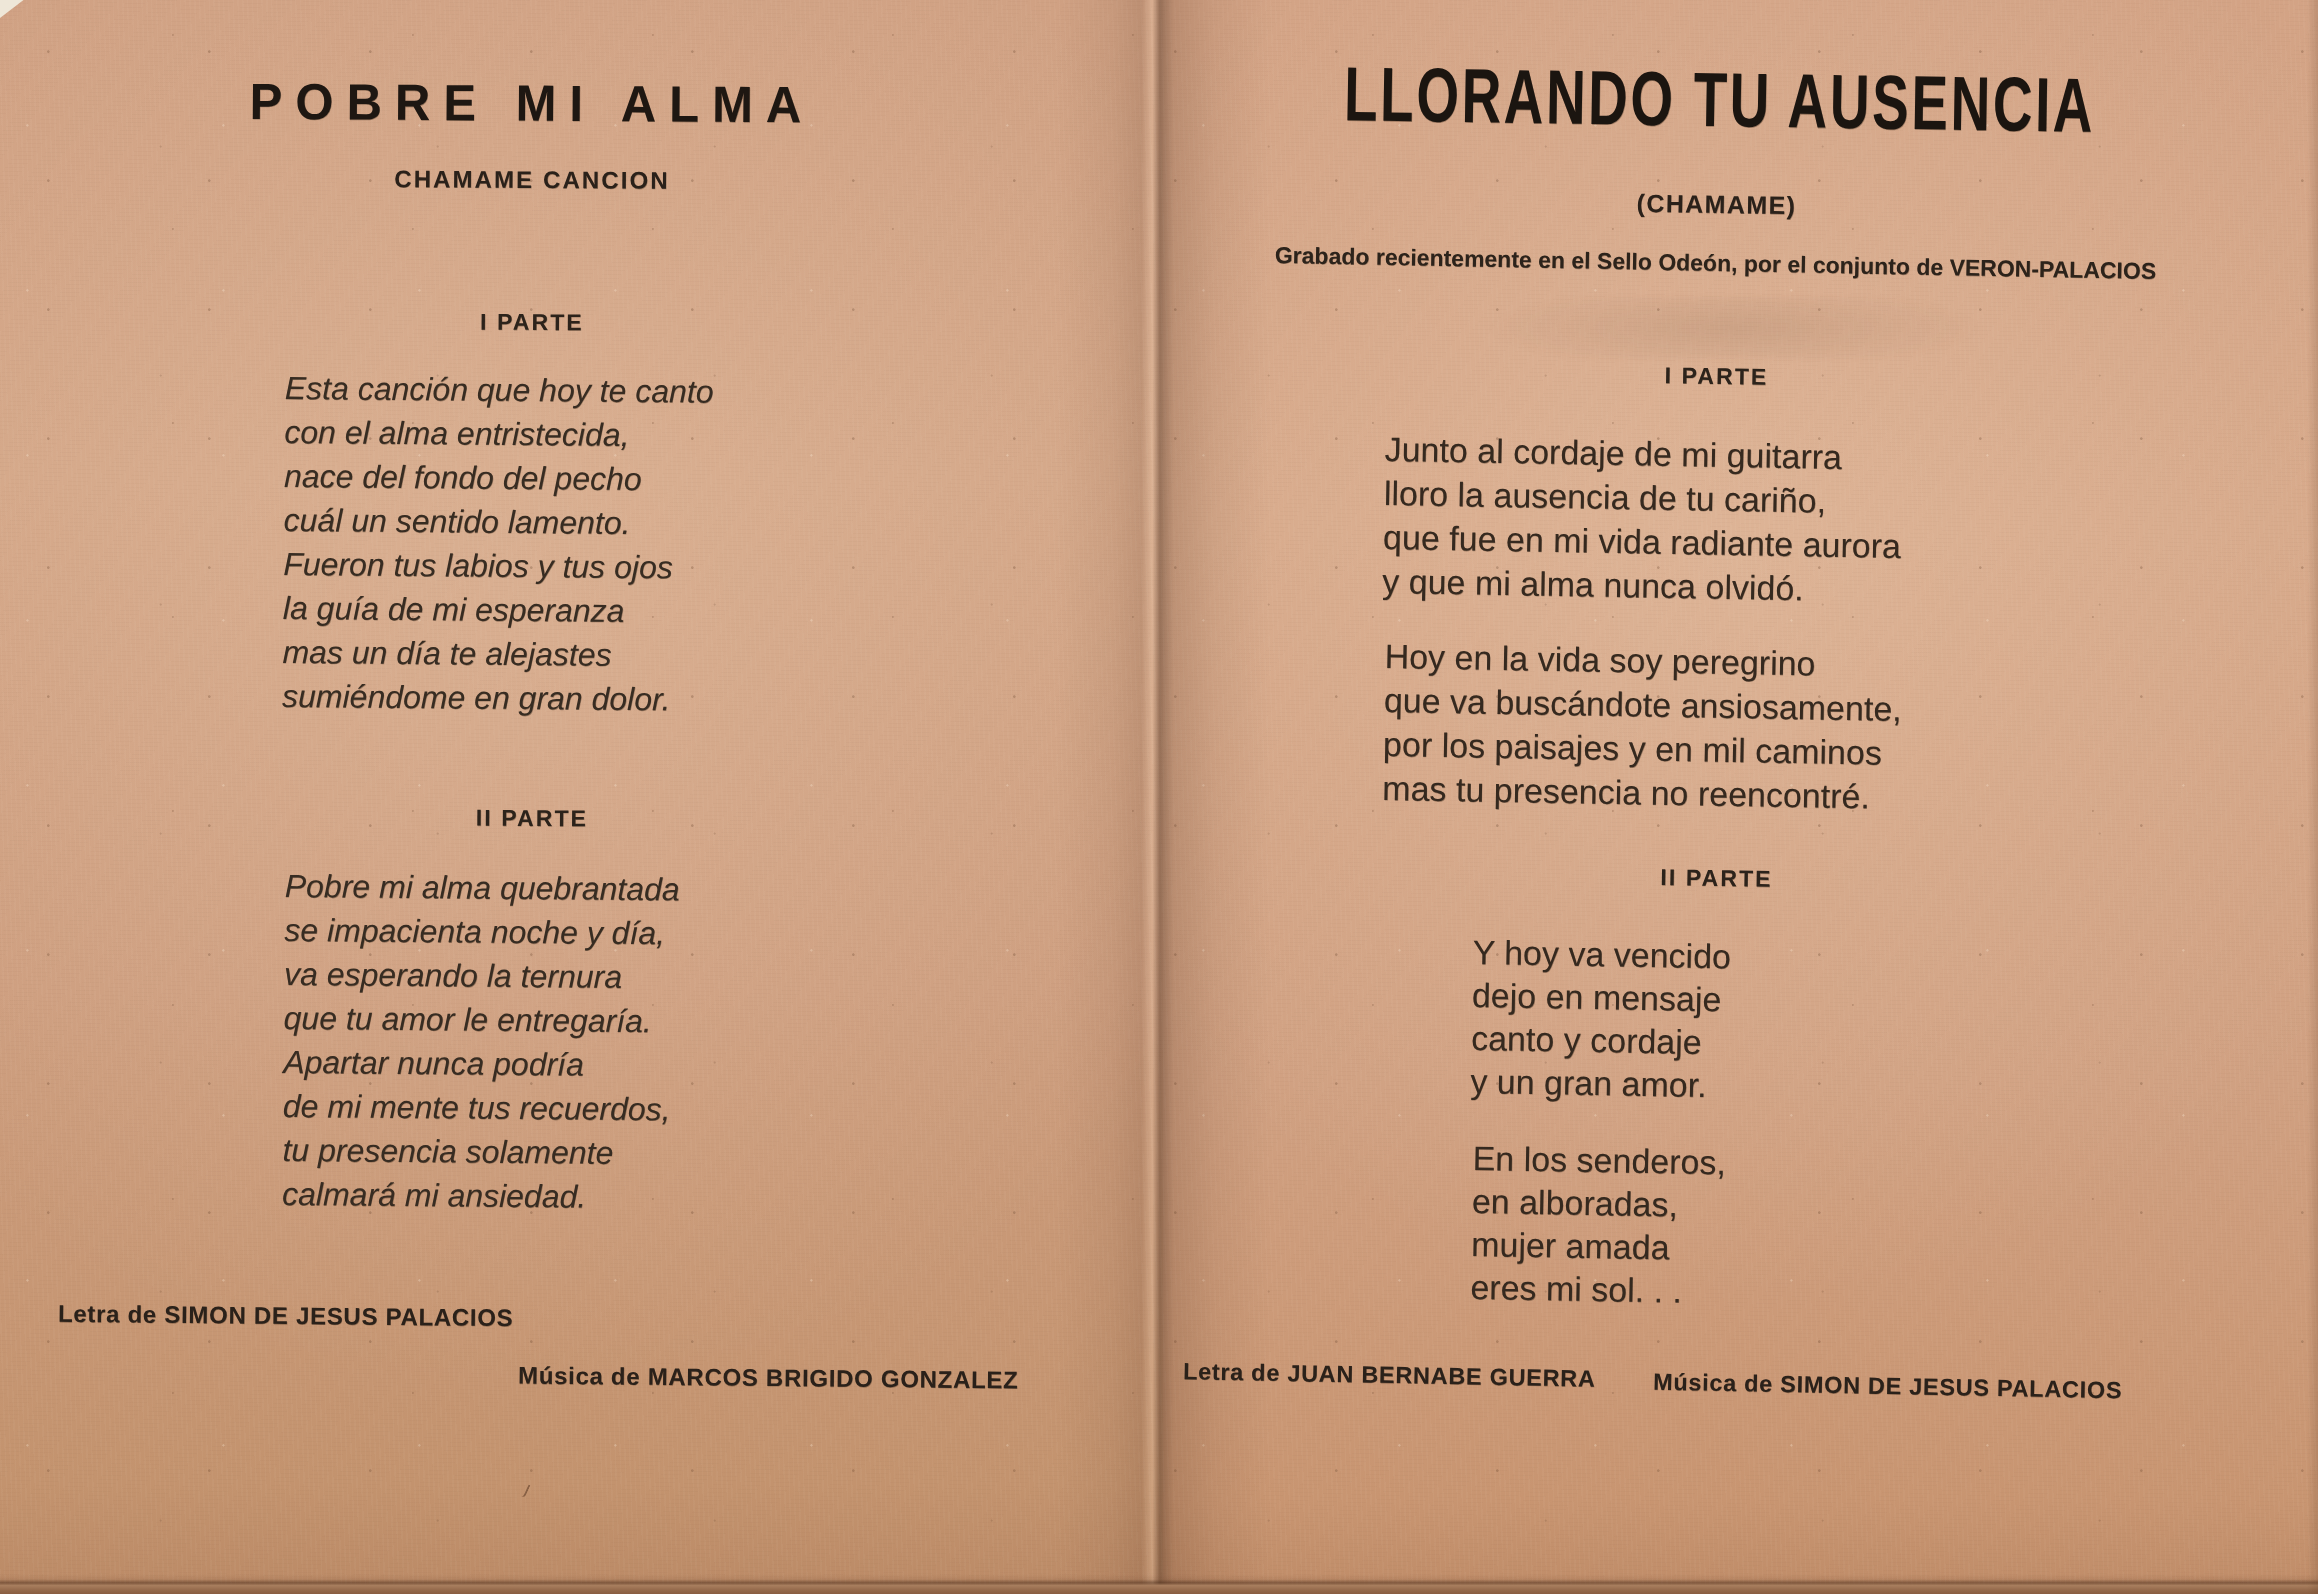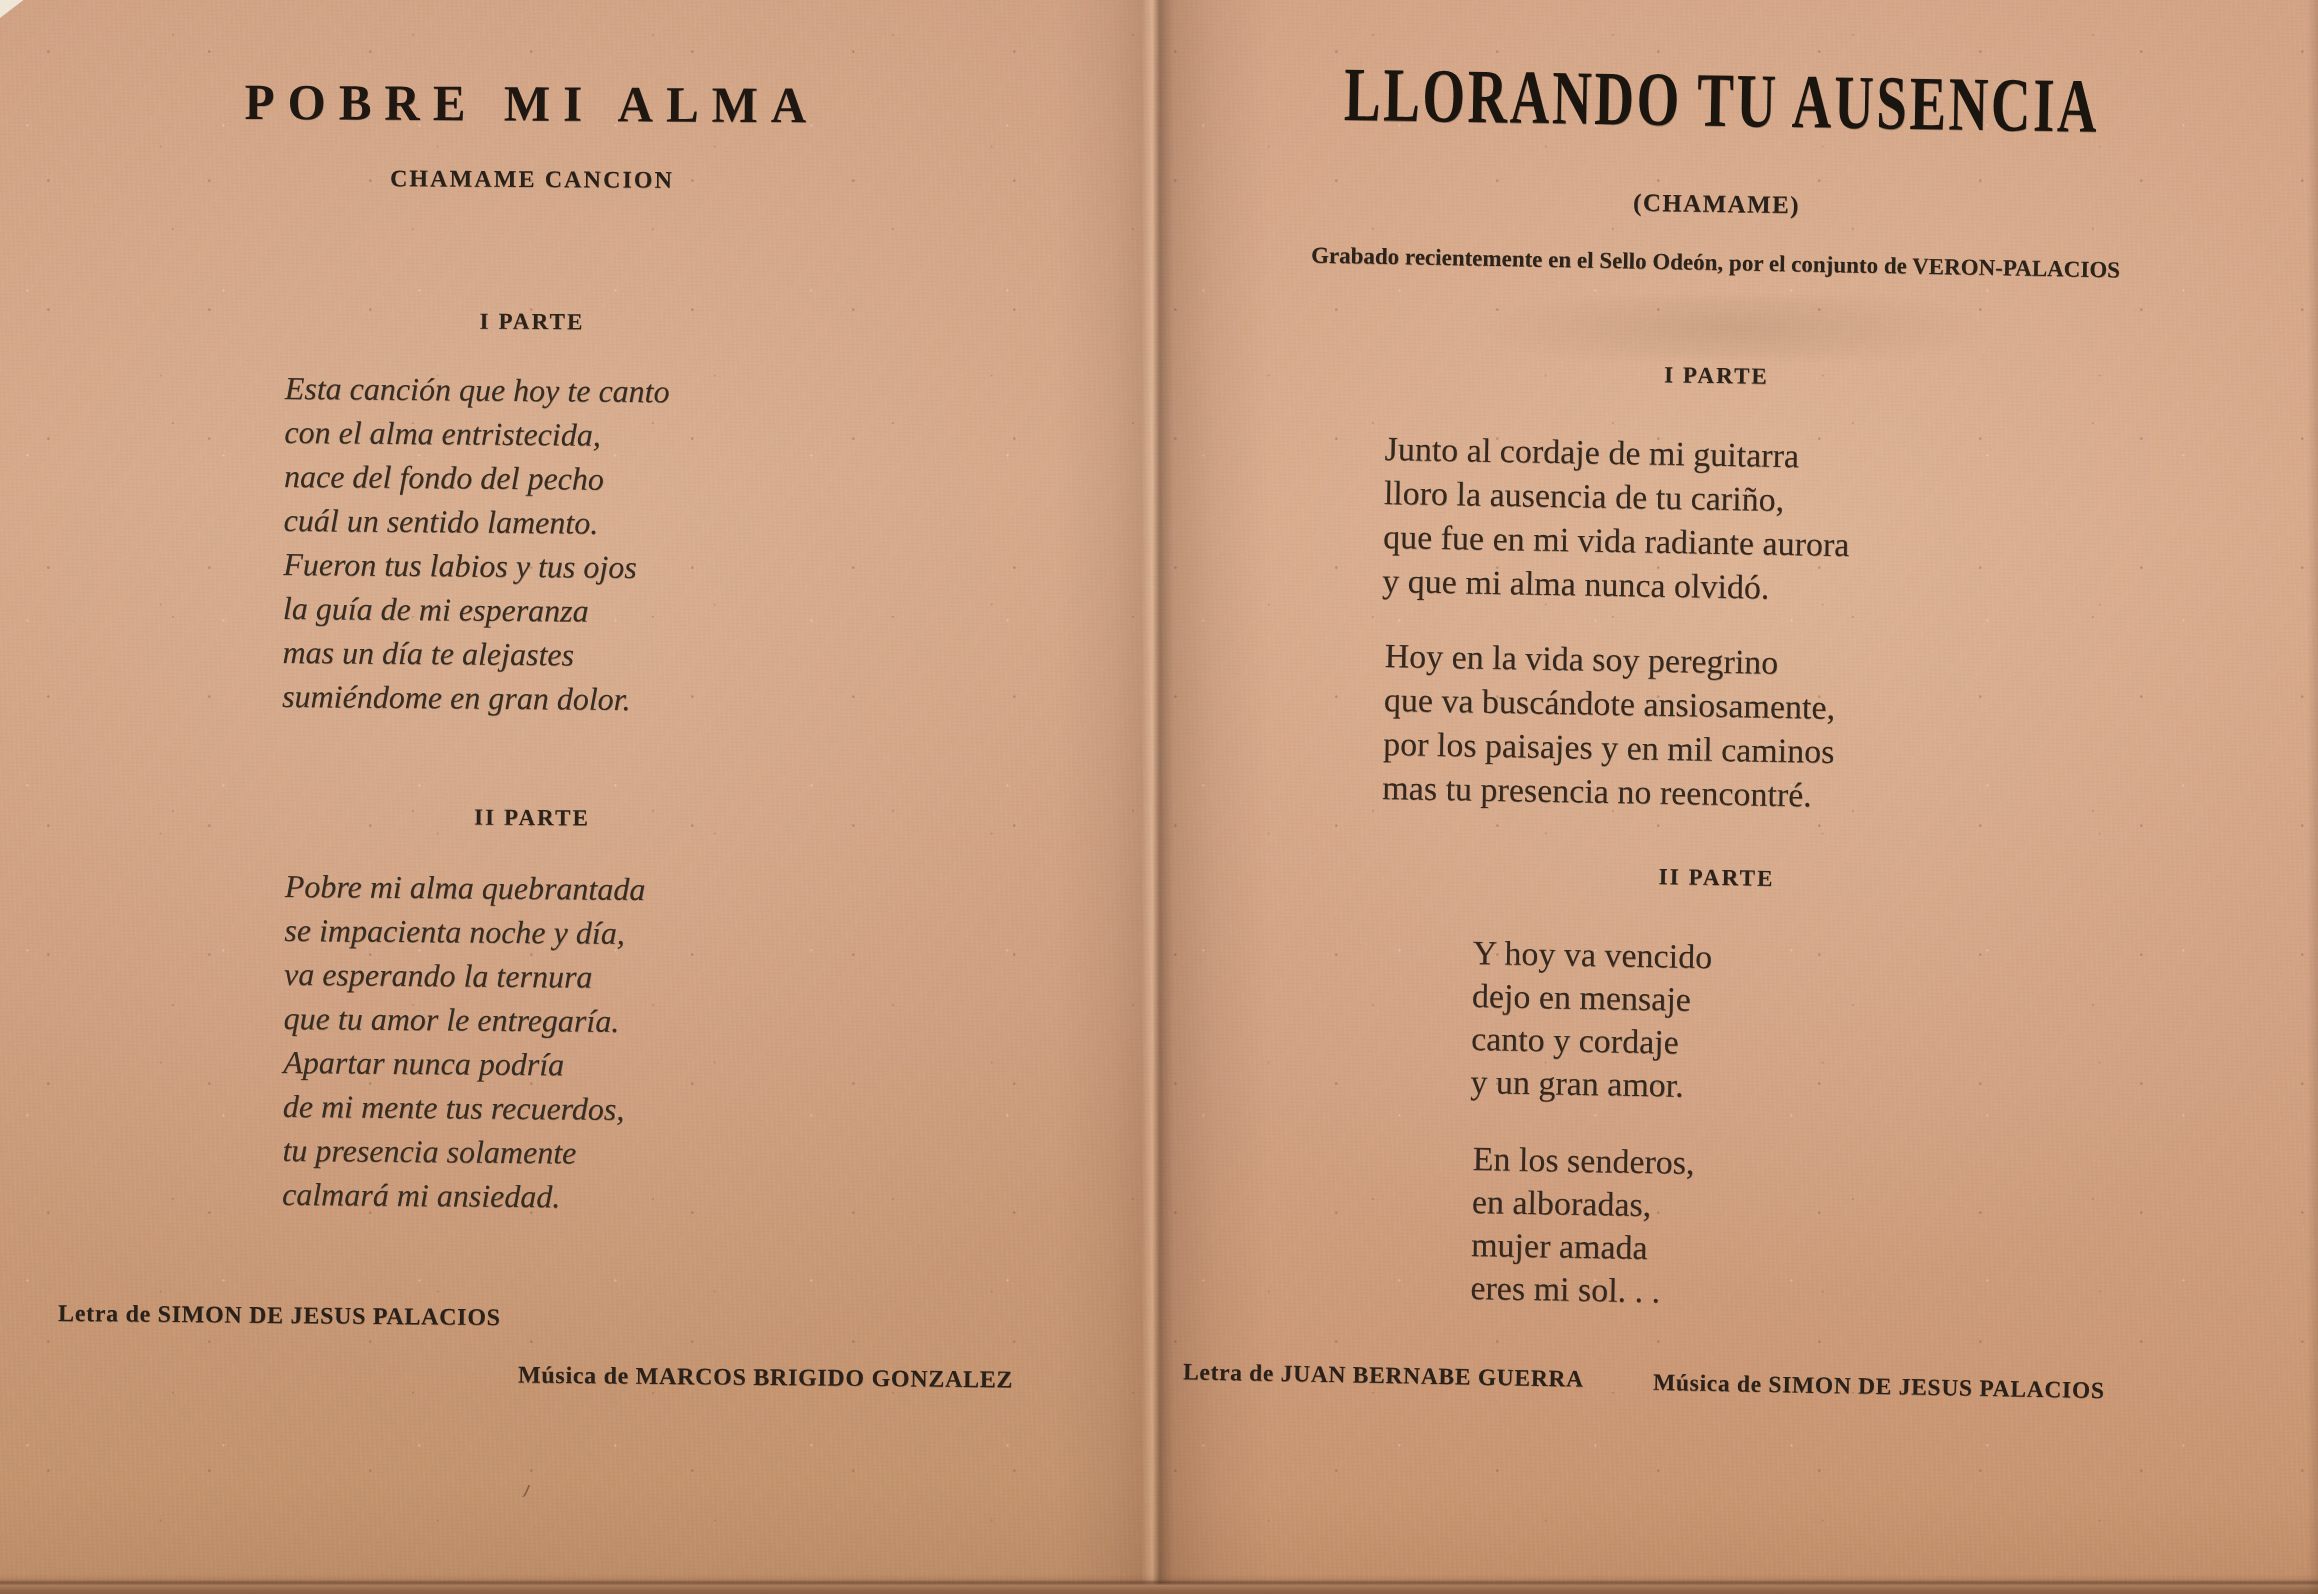--- a/index.html
+++ b/index.html
@@ -5,21 +5,21 @@
   html, body {
     margin: 0;
     padding: 0;
     background: #7a6a5c;
   }
   .book {
     position: relative;
     width: 2319px;
     height: 1595px;
     overflow: hidden;
-    font-family: Liberation Serif, serif;
+    font-family: Liberation Sans, sans-serif;
     background: #cd9d7e;
   }
   
   .page {
     position: absolute;
     top: 0;
     height: 100%;
   }
   .page-left {
     left: 0;

